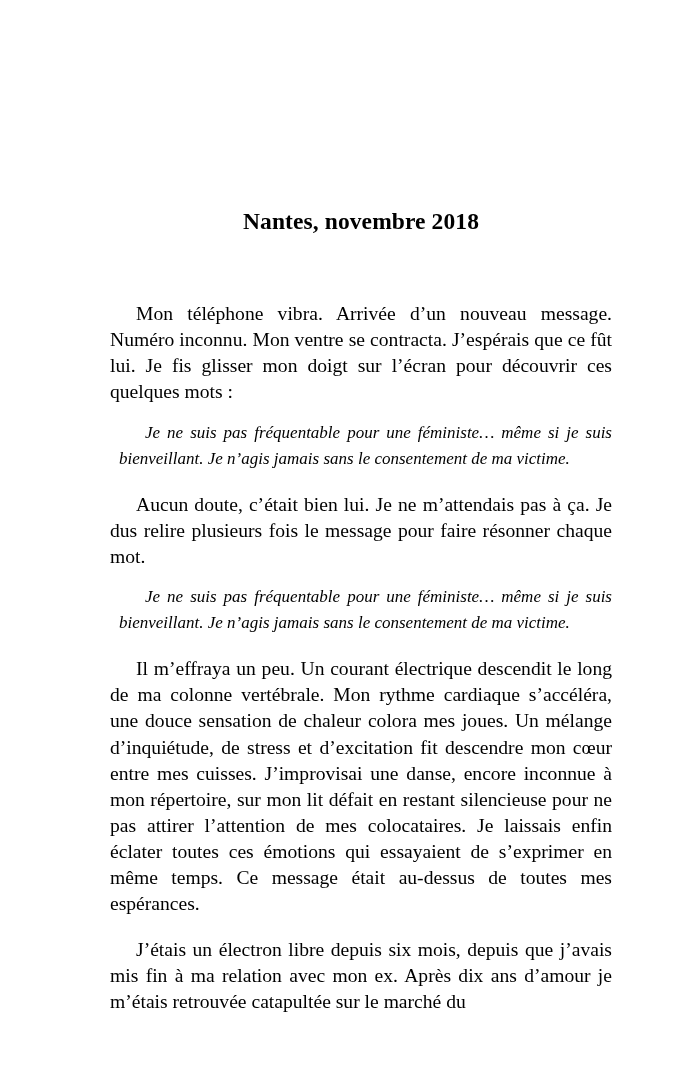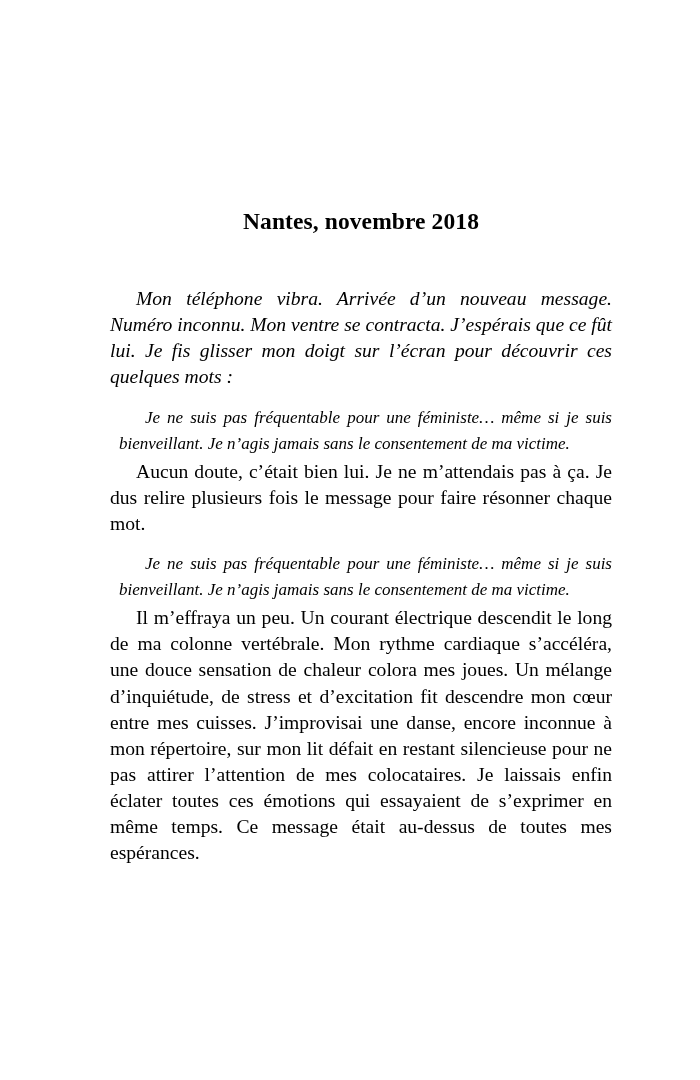--- a/index.html
+++ b/index.html
@@ -44,26 +44,25 @@
   .body-paragraph {
     margin: 0;
     font-size: 19.6px;
     line-height: 26.1px;
     text-align: justify;
     text-indent: 26px;
     hyphens: none;
   }
 
   .paragraph-gap-first {
-    margin-top: 51px;
-    font-style: italic;
+    margin-top: 66px;
   }
 
   .paragraph-gap {
-    margin-top: 2px;
+    margin-top: 20px;
   }
 
   .quote-block {
     margin: 0;
     margin-top: 14px;
     margin-left: 9px;
     width: 493px;
     font-style: italic;
     font-size: 17px;
     line-height: 26.1px;
@@ -91,16 +90,17 @@
     <p class="body-paragraph paragraph-gap-first last-line-left">Mon téléphone vibra. Arrivée d’un nouveau message. Numéro inconnu. Mon ventre se contracta. J’espérais que ce fût lui. Je fis glisser mon doigt sur l’écran pour découvrir ces quelques mots :</p>
 
     <p class="quote-block last-line-left">Je ne suis pas fréquentable pour une féministe… même si je suis bienveillant. Je n’agis jamais sans le consentement de ma victime.</p>
 
     <p class="body-paragraph paragraph-gap last-line-left">Aucun doute, c’était bien lui. Je ne m’attendais pas à ça. Je dus relire plusieurs fois le message pour faire résonner chaque mot.</p>
 
     <p class="quote-block last-line-left">Je ne suis pas fréquentable pour une féministe… même si je suis bienveillant. Je n’agis jamais sans le consentement de ma victime.</p>
 
     <p class="body-paragraph paragraph-gap last-line-left">Il m’effraya un peu. Un courant électrique descendit le long de ma colonne vertébrale. Mon rythme cardiaque s’accéléra, une douce sensation de chaleur colora mes joues. Un mélange d’inquiétude, de stress et d’excitation fit descendre mon cœur entre mes cuisses. J’improvisai une danse, encore inconnue à mon répertoire, sur mon lit défait en restant silencieuse pour ne pas attirer l’attention de mes colocataires. Je laissais enfin éclater toutes ces émotions qui essayaient de s’exprimer en même temps. Ce message était au-dessus de toutes mes espérances.</p>
 
+    <p class="body-paragraph paragraph-gap last-line-left">J’étais un électron libre depuis six mois, depuis que j’avais mis fin à ma relation avec mon ex. Après dix ans d’amour je m’étais retrouvée catapultée sur le marché du</p>
 
   </div>
 
 </div>
 
 </body></html>

